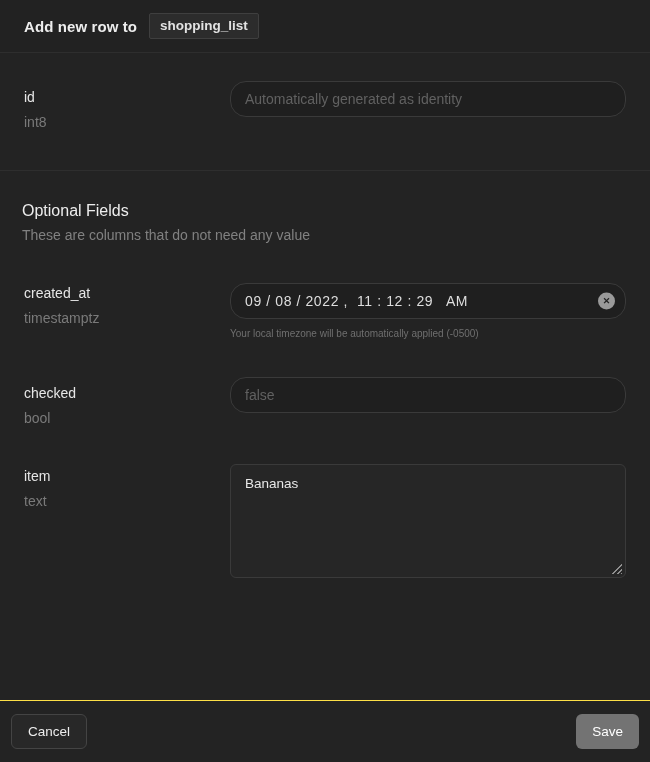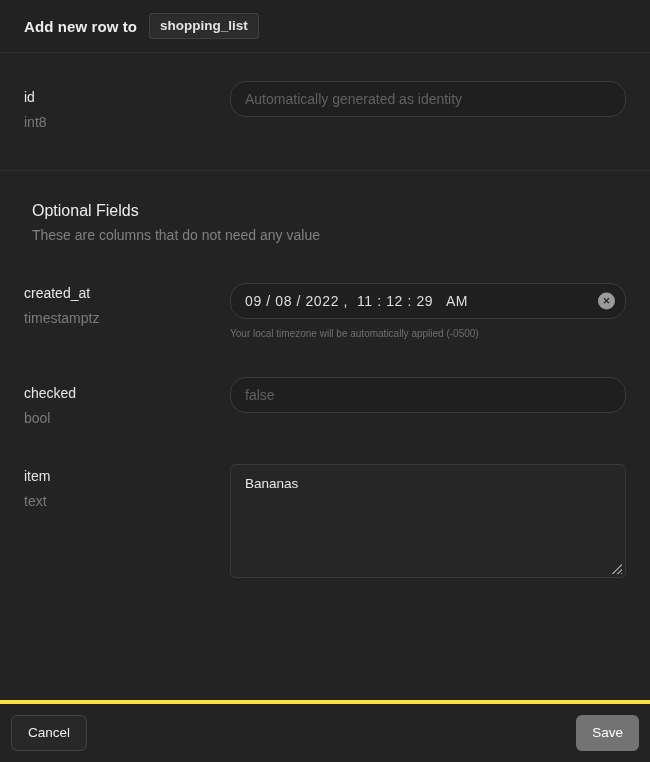--- a/index.html
+++ b/index.html
@@ -43,21 +43,21 @@
     align-items: start;
   }
   .id-section {
     padding-top: 28px;
     padding-bottom: 40px;
     border-bottom: 1px solid #2e2e2e;
   }
   .field-name { font-size: 14px; color: #e6e6e6; margin-bottom: 9px; margin-top: 8px; }
   .field-type { font-size: 14px; color: #7a7a7a; }
 
-  .optional-head { padding: 31px 32px 0; }
+  .optional-head { padding: 31px 22px 0; }
   .section-title { font-size: 16px; font-weight: 500; color: #ededed; }
   .section-subtitle { font-size: 14px; color: #818181; margin-top: 7px; }
 
   .row-created { margin-top: 40px; }
   .row-item { margin-top: 38px; }
   .row-checked { margin-top: 38px; }
 
   
   .text-input {
     width: 100%;
@@ -118,21 +118,21 @@
     height: 11px;
     background: repeating-linear-gradient(135deg, transparent 0 2px, #8f8f8f 2px 3.2px);
     clip-path: polygon(100% 0, 0 100%, 100% 100%);
     cursor: nwse-resize;
   }
 
   
   .panel-footer {
     margin-top: auto;
     flex: 0 0 62px;
-    border-top: 4px solid #fde047;
+    border-top: 1px solid #fde047;
     display: flex;
     align-items: center;
     justify-content: space-between;
     padding: 0 11px;
     background: #232323;
   }
   .btn {
     font-family: "Liberation Sans", sans-serif;
     font-size: 13.5px;
     border-radius: 6px;

